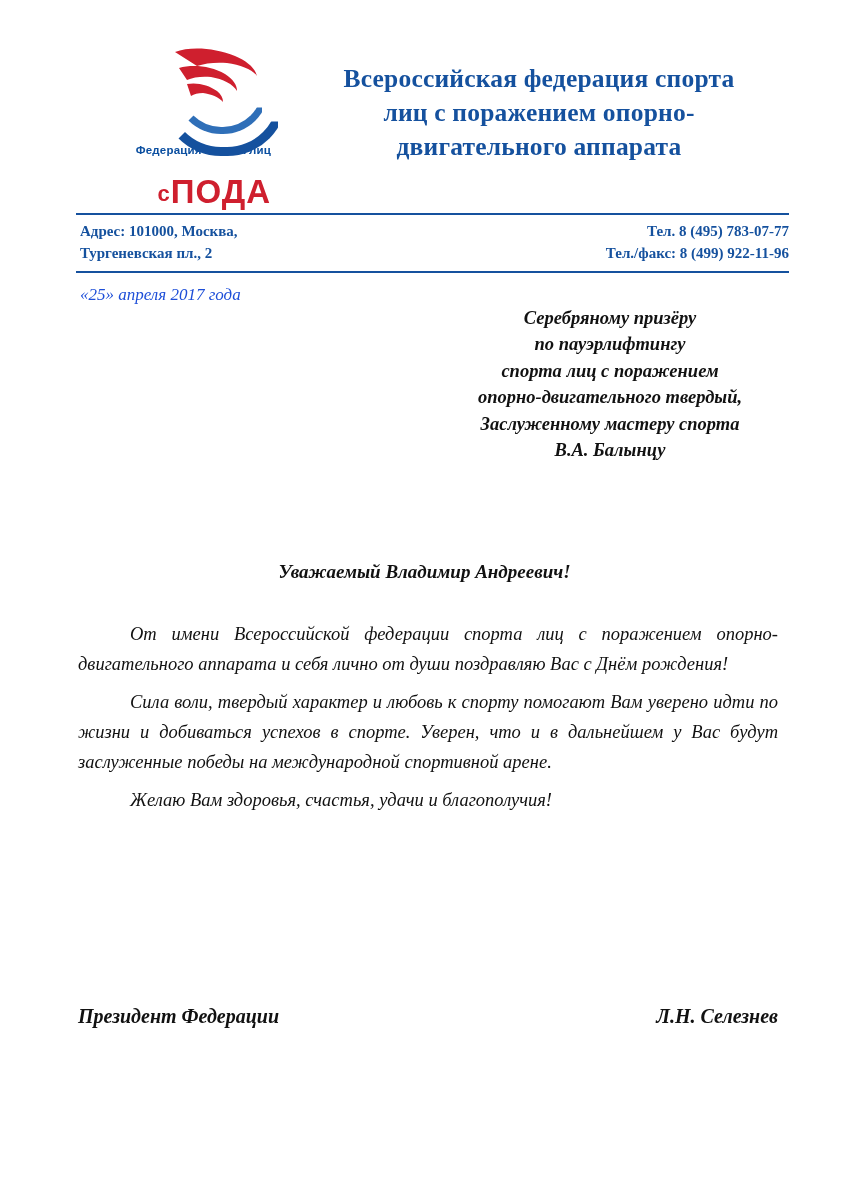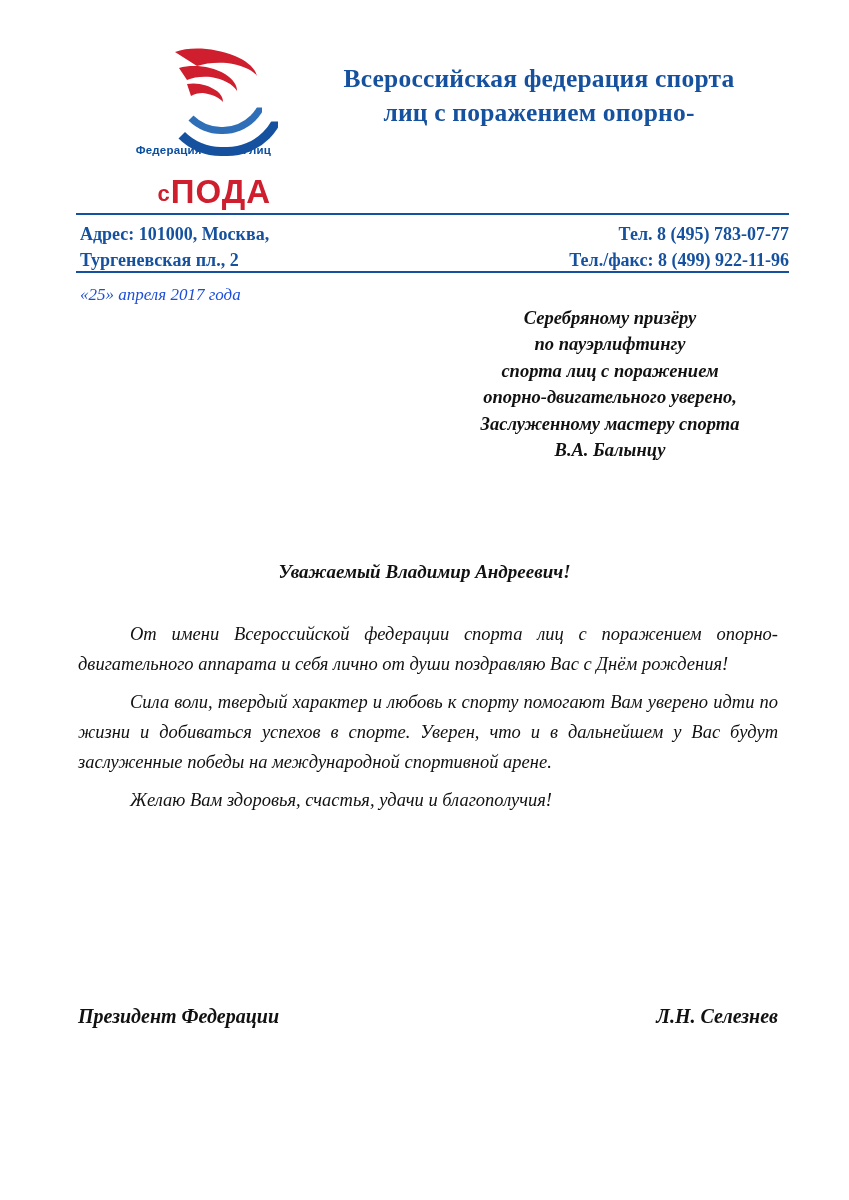--- a/index.html
+++ b/index.html
@@ -99,21 +99,21 @@
   .contacts {
     position: absolute;
     top: 221px;
     left: 80px;
     right: 60px;
     display: flex;
     justify-content: space-between;
     color: #15519e;
     font-family: "Liberation Serif", serif;
     font-weight: bold;
-    font-size: 18px;
+    font-size: 15px;
     line-height: 1.45;
     gap: 23px;
   }
   .contacts .addr { text-align: left; }
   .contacts .phones { text-align: right; }
 
   
   .date {
     position: absolute;
     top: 285px;
@@ -233,20 +233,21 @@
         <div class="arc-blue"></div>
         <div class="arc-blue2"></div>
       </div>
       <div class="logo-caption">Федерация спорта лиц</div>
       <div class="logo-word"><span class="small-c">с</span><span>ПОДА</span></div>
     </div>
 
     <div class="org-title">
       <div>Всероссийская федерация спорта</div>
       <div>лиц с поражением опорно-</div>
+      <div>двигательного аппарата</div>
     </div>
   </div>
 
   <div class="rule rule-top"></div>
 
   <div class="contacts">
     <div class="addr">
       <div>Адрес: 101000, Москва,</div>
       <div>Тургеневская пл., 2</div>
     </div>
@@ -257,21 +258,21 @@
   </div>
 
   <div class="rule rule-bottom"></div>
 
   <div class="date">«25» апреля 2017 года</div>
 
   <div class="addressee">
     <div>Серебряному призёру</div>
     <div>по пауэрлифтингу</div>
     <div>спорта лиц с поражением</div>
-    <div>опорно-двигательного уверено,</div>
+    <div>опорно-двигательного твердый,</div>
     <div>Заслуженному мастеру спорта</div>
     <span class="name">В.А. Балынцу</span>
   </div>
 
   <div class="salutation">Уважаемый Владимир Андреевич!</div>
 
   <div class="body-text">
     <p>От имени Всероссийской федерации спорта лиц с поражением опорно-двигательного аппарата и себя лично от души поздравляю Вас с Днём рождения!</p>
     <p>Сила воли, твердый характер и любовь к спорту помогают Вам уверено идти по жизни и добиваться успехов в спорте. Уверен, что и в дальнейшем у Вас будут заслуженные победы на международной спортивной арене.</p>
     <p class="last">Желаю Вам здоровья, счастья, удачи и благополучия!</p>

